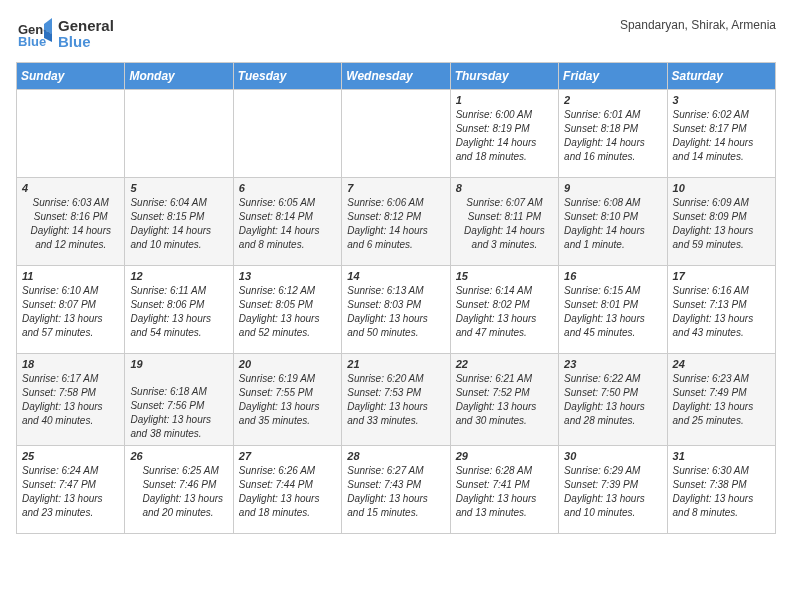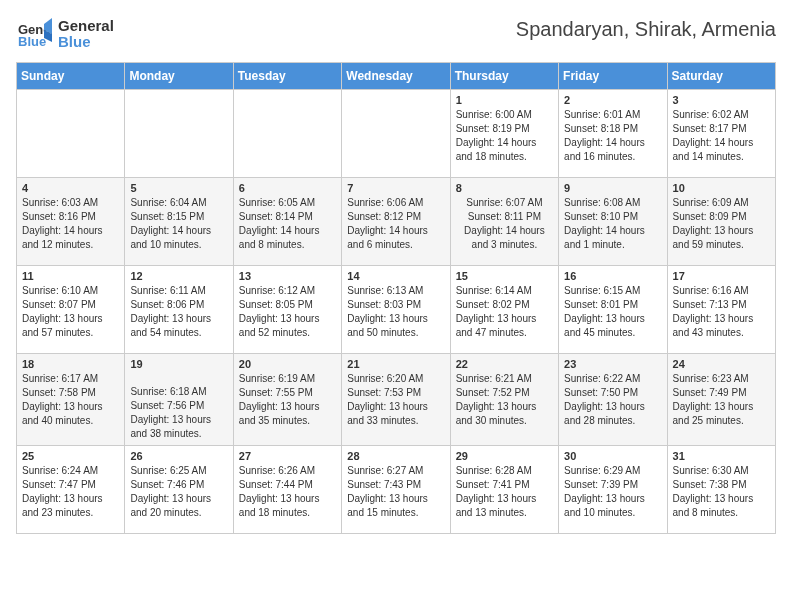--- a/index.html
+++ b/index.html
@@ -28,28 +28,29 @@
     .title-area {
       text-align: right;
     }
     .month-year {
       font-size: 36px;
       font-weight: 300;
       color: #222;
       line-height: 1.1;
     }
     .location {
-      font-size: 20px;
+      font-size: 12px;
       color: #444;
       margin-top: 2px;
     }
     table {
       width: 100%;
       border-collapse: collapse;
       table-layout: fixed;
+      font-style: italic;
     }
     thead tr th {
       background-color: #4a90d9;
       color: #fff;
       font-size: 12px;
       font-weight: bold;
       padding: 6px 4px;
       text-align: left;
       border: 1px solid #ccc;
     }
@@ -139,21 +140,21 @@
           <span class="day-number">3</span>
           <div class="day-info" style="white-space: pre-line;">Sunrise: 6:02 AM
 Sunset: 8:17 PM
 Daylight: 14 hours
 and 14 minutes.</div>
         </td>
       </tr>
       <tr>
         <td>
           <span class="day-number">4</span>
-          <div class="day-info" style="white-space: pre-line;">Sunrise: 6:03 AM
+          <div class="day-info" style="white-space: pre-line; text-align: center;">Sunrise: 6:03 AM
 Sunset: 8:16 PM
 Daylight: 14 hours
 and 12 minutes.</div>
         </td>
         <td>
           <span class="day-number">5</span>
           <div class="day-info" style="white-space: pre-line;">Sunrise: 6:04 AM
 Sunset: 8:15 PM
 Daylight: 14 hours
 and 10 minutes.</div>
@@ -299,21 +300,21 @@
       <tr>
         <td>
           <span class="day-number">25</span>
           <div class="day-info" style="white-space: pre-line;">Sunrise: 6:24 AM
 Sunset: 7:47 PM
 Daylight: 13 hours
 and 23 minutes.</div>
         </td>
         <td>
           <span class="day-number">26</span>
-          <div class="day-info" style="white-space: pre-line;">Sunrise: 6:25 AM
+          <div class="day-info" style="white-space: pre-line; margin-left: 12px;">Sunrise: 6:25 AM
 Sunset: 7:46 PM
 Daylight: 13 hours
 and 20 minutes.</div>
         </td>
         <td>
           <span class="day-number">27</span>
           <div class="day-info" style="white-space: pre-line;">Sunrise: 6:26 AM
 Sunset: 7:44 PM
 Daylight: 13 hours
 and 18 minutes.</div>

